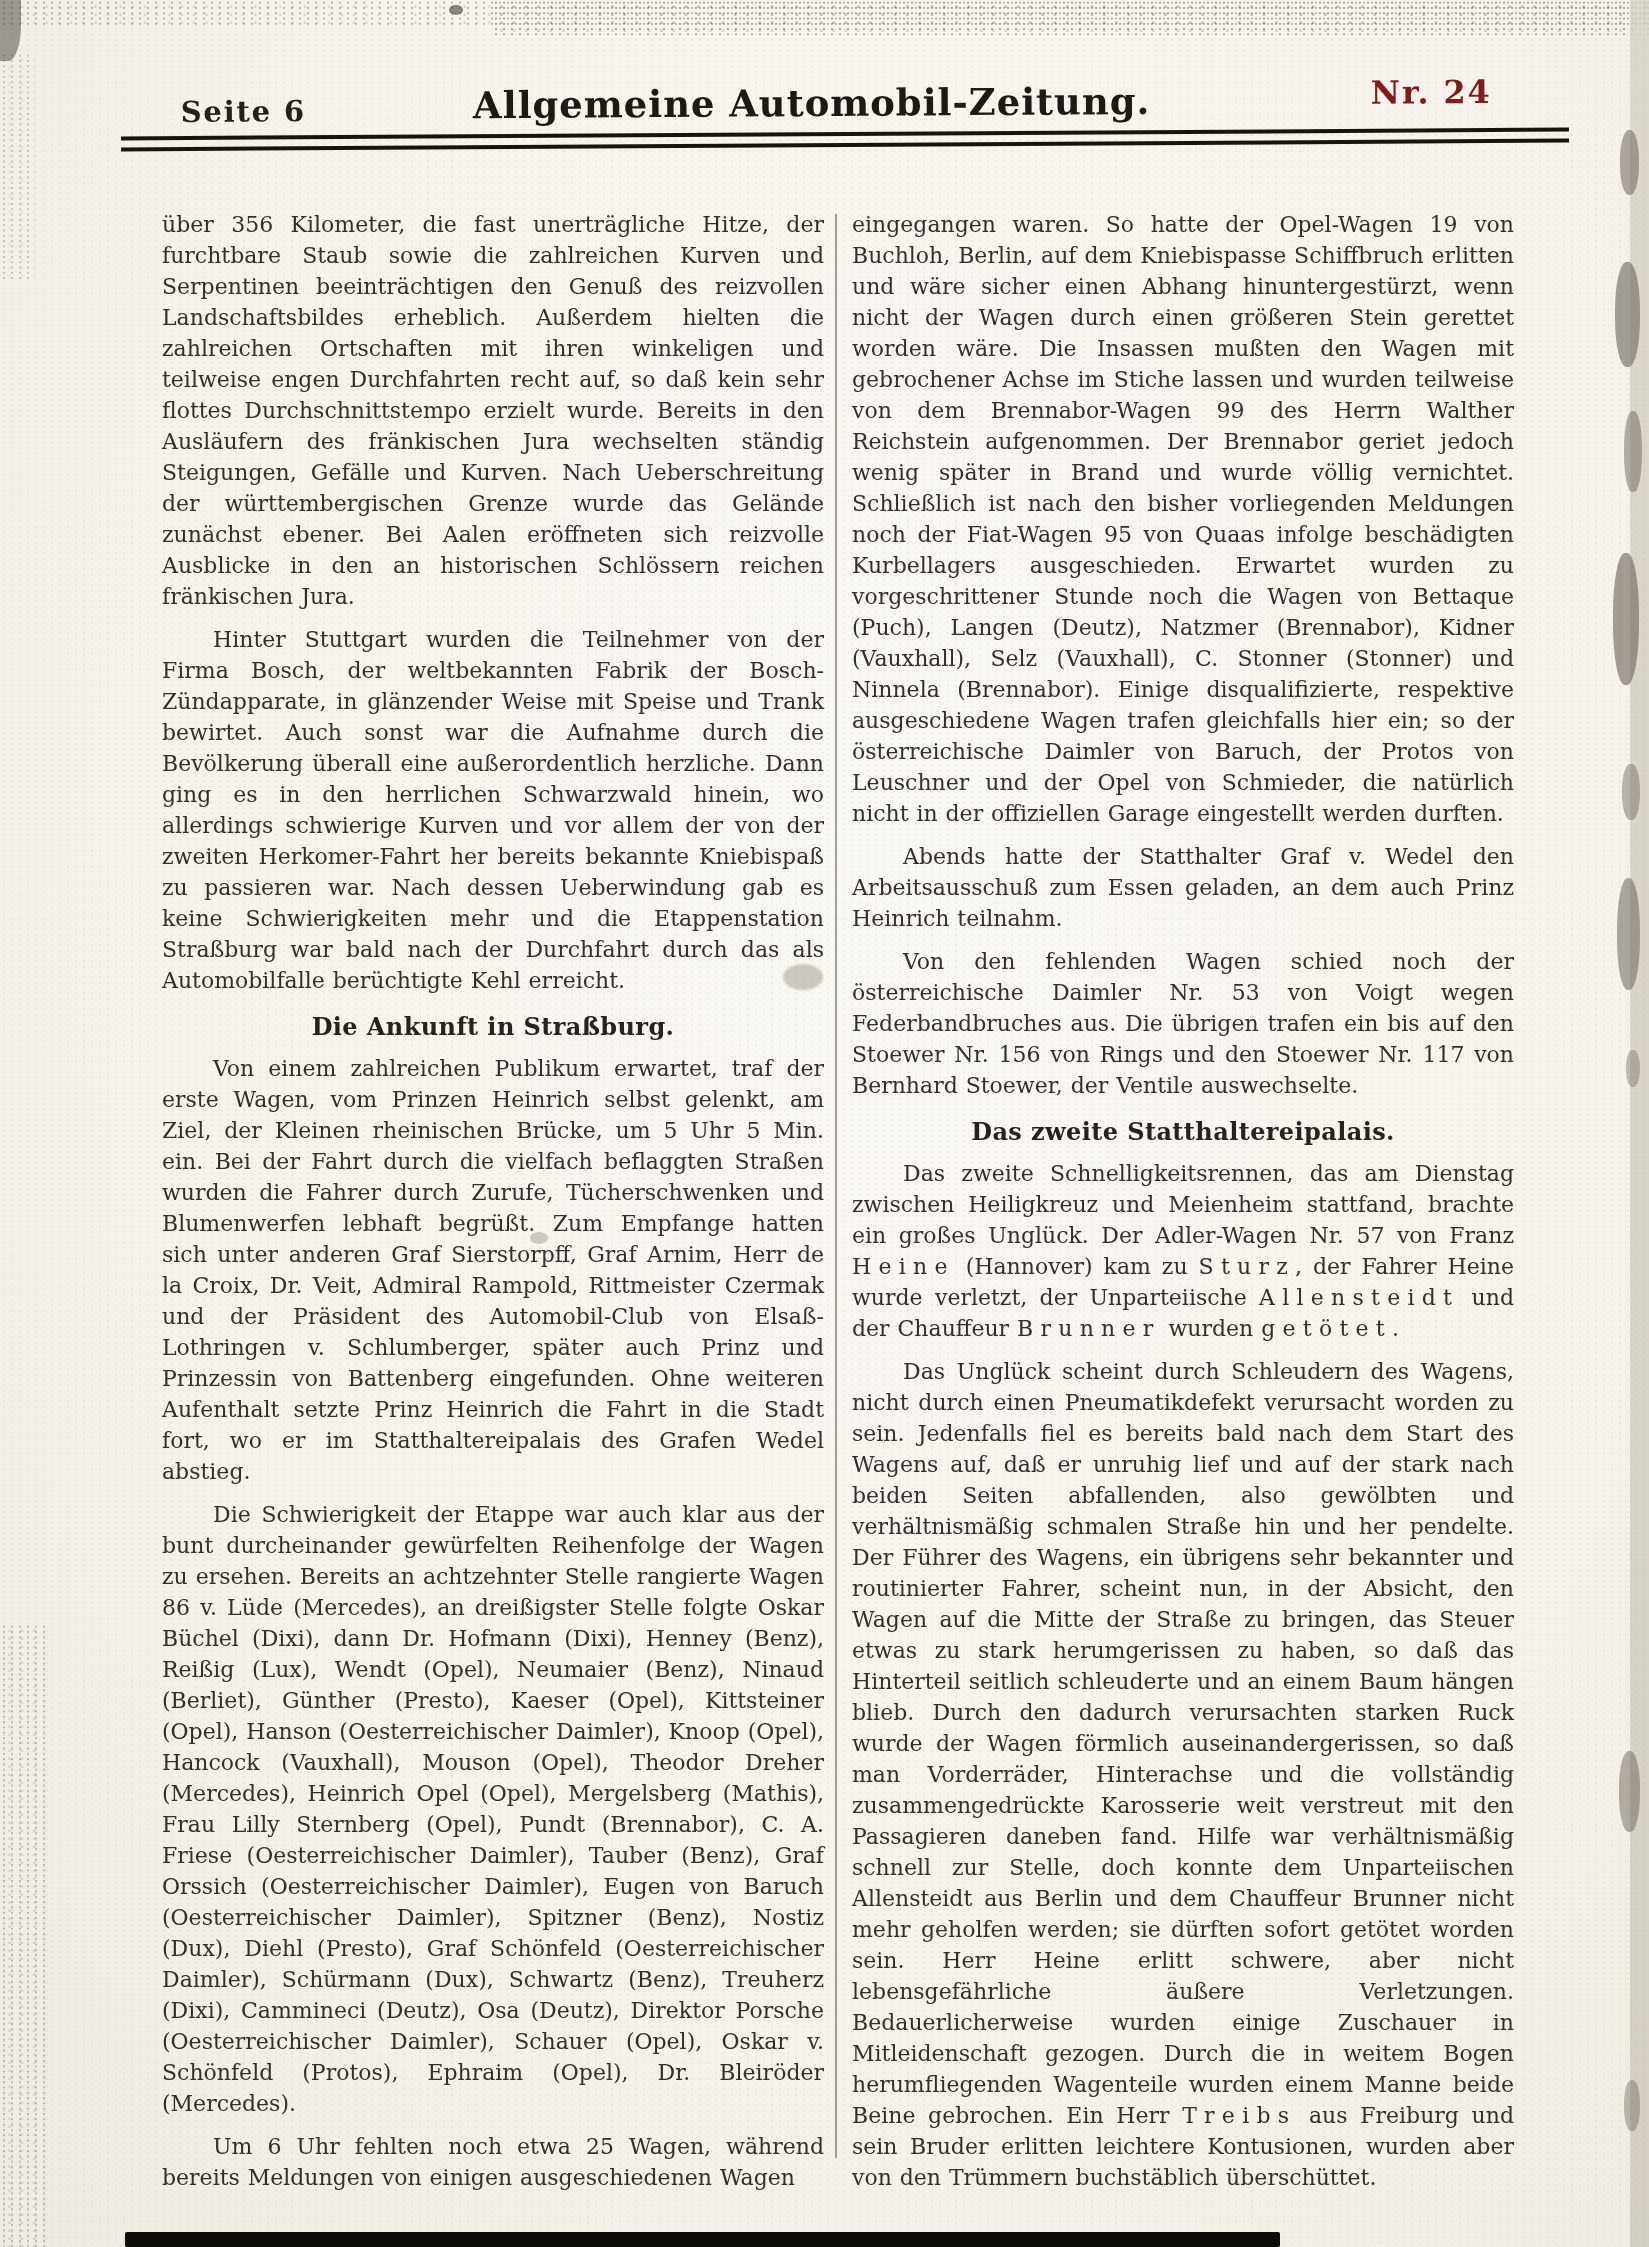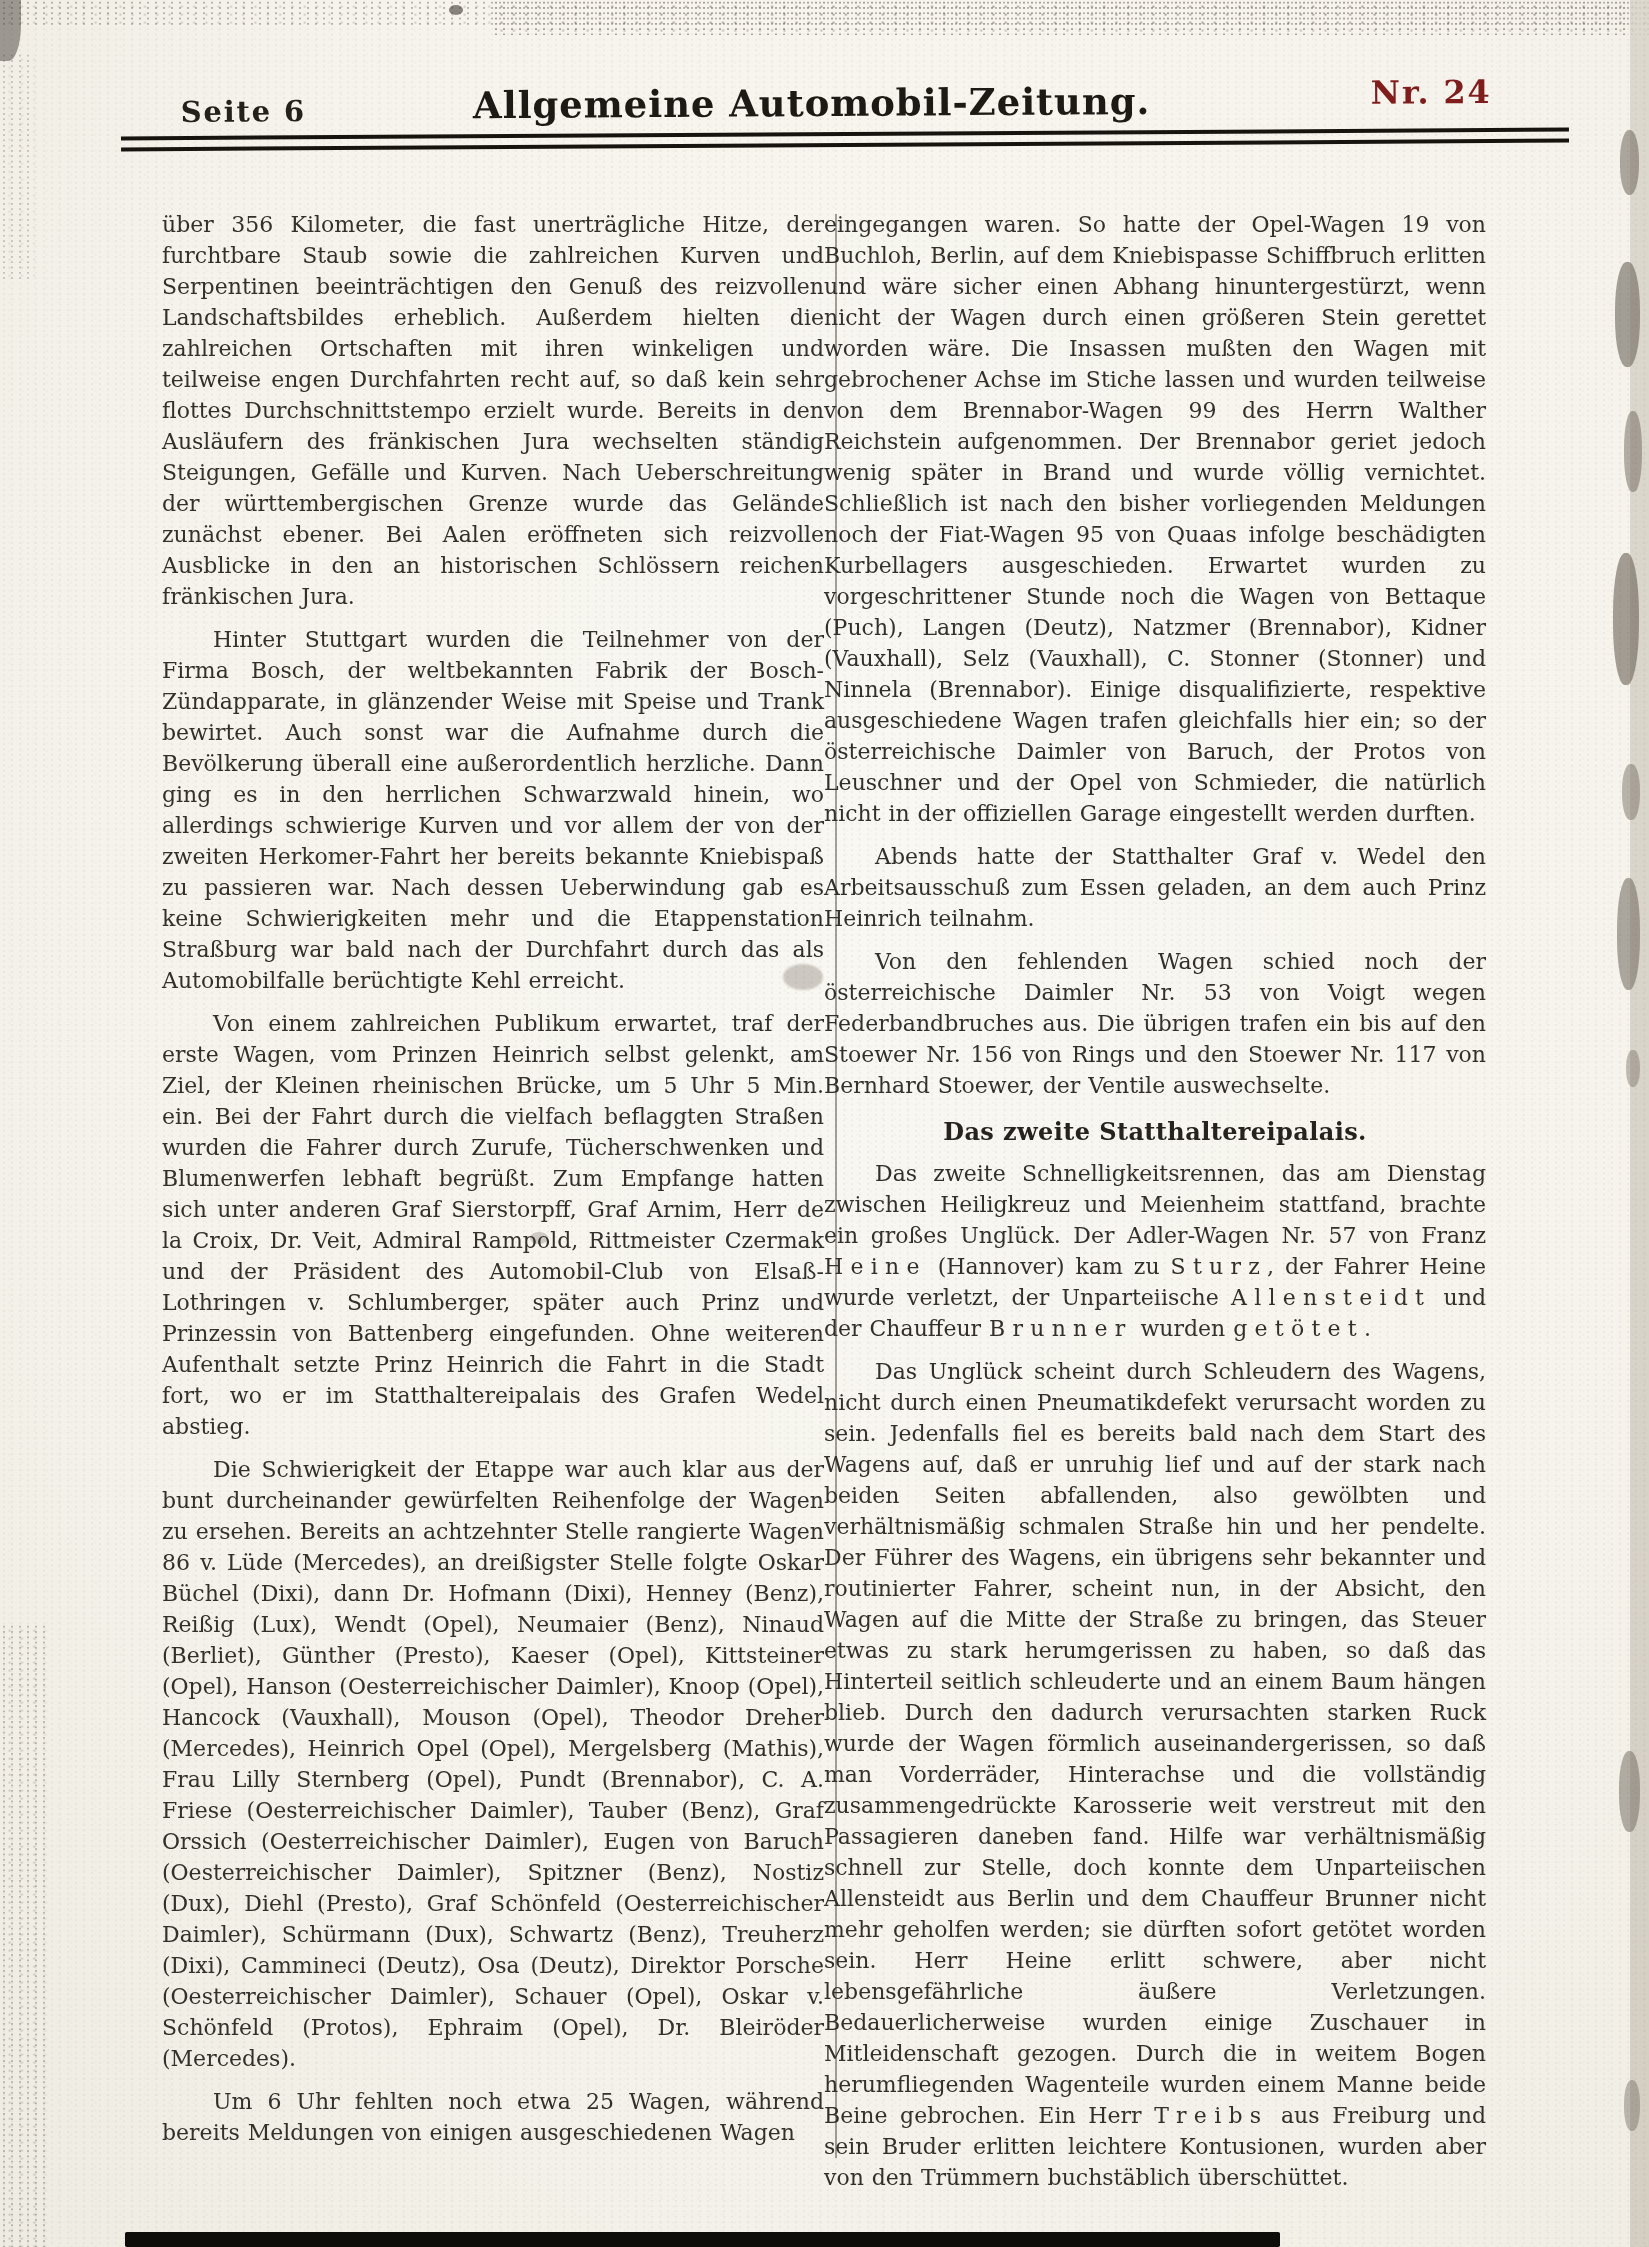--- a/index.html
+++ b/index.html
@@ -15,21 +15,21 @@
   
   .masthead{position:absolute;left:0;top:0;width:100%;transform:rotate(-0.35deg);}
   .page-label{position:absolute;left:180px;top:91px;font-size:29px;font-weight:bold;letter-spacing:1.8px;color:#24211d;}
   .paper-title{position:absolute;left:50%;transform:translateX(-52%);top:81px;font-size:37px;font-weight:bold;letter-spacing:0.9px;color:#1d1a16;white-space:nowrap;}
   .issue-label{position:absolute;right:158px;top:77px;font-size:32px;font-weight:bold;letter-spacing:1.8px;color:#7f1d1d;}
   .head-rules{position:absolute;left:121px;top:132px;width:1448px;transform:rotate(-0.35deg);}
   .head-rules .r1{height:4.4px;background:#17140f;}
   .head-rules .r2{height:3.5px;background:#17140f;margin-top:7px;}
 
   
-  .columns{position:absolute;left:162px;top:209px;width:1352px;display:flex;}
+  .columns{position:absolute;left:162px;top:209px;width:1352px;display:flex;gap:28px;align-items:flex-end;}
   .column{width:662px;}
   .col-divider{position:absolute;left:835px;top:214px;width:1.8px;height:1944px;background:#3c362f;opacity:.45;}
 
   .para{margin:0;font-size:22px;line-height:31px;text-align:justify;word-spacing:0.9px;color:#33302b;}
   .para.indent{text-indent:51px;margin-top:12px;}
   .col-heading{font-weight:bold;text-align:center;font-size:24px;margin:16px 0 10.5px 0;letter-spacing:0.4px;color:#26231f;}
   .sperr{letter-spacing:.33em;}
 
   
   .artifact{position:absolute;pointer-events:none;}
@@ -92,20 +92,21 @@
 <div class="head-rules">
   <div class="r1"></div>
   <div class="r2"></div>
 </div>
 
 <div class="col-divider"></div>
 <main class="columns">
   <section class="column">
       <p class="para"><span>über 356 Kilometer, die fast unerträgliche Hitze, der furchtbare Staub sowie die zahlreichen Kurven und Serpentinen beeinträchtigen den Genuß des reizvollen Landschaftsbildes erheblich. Außerdem hielten die zahlreichen Ortschaften mit ihren winkeligen und teilweise engen Durchfahrten recht auf, so daß kein sehr flottes Durchschnittstempo erzielt wurde. Bereits in den Ausläufern des fränkischen Jura wechselten ständig Steigungen, Gefälle und Kurven. Nach Ueberschreitung der württembergischen Grenze wurde das Gelände zunächst ebener. Bei Aalen eröffneten sich reizvolle Ausblicke in den an historischen Schlössern reichen fränkischen Jura.</span></p>
       <p class="para indent"><span>Hinter Stuttgart wurden die Teilnehmer von der Firma Bosch, der weltbekannten Fabrik der Bosch-Zündapparate, in glänzender Weise mit Speise und Trank bewirtet. Auch sonst war die Aufnahme durch die Bevölkerung überall eine außerordentlich herzliche. Dann ging es in den herrlichen Schwarzwald hinein, wo allerdings schwierige Kurven und vor allem der von der zweiten Herkomer-Fahrt her bereits bekannte Kniebispaß zu passieren war. Nach dessen Ueberwindung gab es keine Schwierigkeiten mehr und die Etappenstation Straßburg war bald nach der Durchfahrt durch das als Automobilfalle berüchtigte Kehl erreicht.</span></p>
+      <div class="col-heading">Die Ankunft in Straßburg.</div>
       <p class="para indent"><span>Von einem zahlreichen Publikum erwartet, traf der erste Wagen, vom Prinzen Heinrich selbst gelenkt, am Ziel, der Kleinen rheinischen Brücke, um 5 Uhr 5 Min. ein. Bei der Fahrt durch die vielfach beflaggten Straßen wurden die Fahrer durch Zurufe, Tücherschwenken und Blumenwerfen lebhaft begrüßt. Zum Empfange hatten sich unter anderen Graf Sierstorpff, Graf Arnim, Herr de la Croix, Dr. Veit, Admiral Rampold, Rittmeister Czermak und der Präsident des Automobil-Club von Elsaß-Lothringen v. Schlumberger, später auch Prinz und Prinzessin von Battenberg eingefunden. Ohne weiteren Aufenthalt setzte Prinz Heinrich die Fahrt in die Stadt fort, wo er im Statthaltereipalais des Grafen Wedel abstieg.</span></p>
       <p class="para indent"><span>Die Schwierigkeit der Etappe war auch klar aus der bunt durcheinander gewürfelten Reihenfolge der Wagen zu ersehen. Bereits an achtzehnter Stelle rangierte Wagen 86 v. Lüde (Mercedes), an dreißigster Stelle folgte Oskar Büchel (Dixi), dann Dr. Hofmann (Dixi), Henney (Benz), Reißig (Lux), Wendt (Opel), Neumaier (Benz), Ninaud (Berliet), Günther (Presto), Kaeser (Opel), Kittsteiner (Opel), Hanson (Oesterreichischer Daimler), Knoop (Opel), Hancock (Vauxhall), Mouson (Opel), Theodor Dreher (Mercedes), Heinrich Opel (Opel), Mergelsberg (Mathis), Frau Lilly Sternberg (Opel), Pundt (Brennabor), C. A. Friese (Oesterreichischer Daimler), Tauber (Benz), Graf Orssich (Oesterreichischer Daimler), Eugen von Baruch (Oesterreichischer Daimler), Spitzner (Benz), Nostiz (Dux), Diehl (Presto), Graf Schönfeld (Oesterreichischer Daimler), Schürmann (Dux), Schwartz (Benz), Treuherz (Dixi), Cammineci (Deutz), Osa (Deutz), Direktor Porsche (Oesterreichischer Daimler), Schauer (Opel), Oskar v. Schönfeld (Protos), Ephraim (Opel), Dr. Bleiröder (Mercedes).</span></p>
       <p class="para indent"><span>Um 6 Uhr fehlten noch etwa 25 Wagen, während bereits Meldungen von einigen ausgeschiedenen Wagen</span></p>
     </section>
   <section class="column">
       <p class="para"><span>eingegangen waren. So hatte der Opel-Wagen 19 von Buchloh, Berlin, auf dem Kniebispasse Schiffbruch erlitten und wäre sicher einen Abhang hinuntergestürzt, wenn nicht der Wagen durch einen größeren Stein gerettet worden wäre. Die Insassen mußten den Wagen mit gebrochener Achse im Stiche lassen und wurden teilweise von dem Brennabor-Wagen 99 des Herrn Walther Reichstein aufgenommen. Der Brennabor geriet jedoch wenig später in Brand und wurde völlig vernichtet. Schließlich ist nach den bisher vorliegenden Meldungen noch der Fiat-Wagen 95 von Quaas infolge beschädigten Kurbellagers ausgeschieden. Erwartet wurden zu vorgeschrittener Stunde noch die Wagen von Bettaque (Puch), Langen (Deutz), Natzmer (Brennabor), Kidner (Vauxhall), Selz (Vauxhall), C. Stonner (Stonner) und Ninnela (Brennabor). Einige disqualifizierte, respektive ausgeschiedene Wagen trafen gleichfalls hier ein; so der österreichische Daimler von Baruch, der Protos von Leuschner und der Opel von Schmieder, die natürlich nicht in der offiziellen Garage eingestellt werden durften.</span></p>
       <p class="para indent"><span>Abends hatte der Statthalter Graf v. Wedel den Arbeitsausschuß zum Essen geladen, an dem auch Prinz Heinrich teilnahm.</span></p>
       <p class="para indent"><span>Von den fehlenden Wagen schied noch der österreichische Daimler Nr. 53 von Voigt wegen Federbandbruches aus. Die übrigen trafen ein bis auf den Stoewer Nr. 156 von Rings und den Stoewer Nr. 117 von Bernhard Stoewer, der Ventile auswechselte.</span></p>
       <div class="col-heading">Das zweite Statthaltereipalais.</div>
       <p class="para indent"><span>Das zweite Schnelligkeitsrennen, das am Dienstag zwischen Heiligkreuz und Meienheim stattfand, brachte ein großes Unglück. Der Adler-Wagen Nr. 57 von Franz </span><span class="sperr">Heine</span><span> (Hannover) kam zu </span><span class="sperr">Sturz</span><span>, der Fahrer Heine wurde verletzt, der Unparteiische </span><span class="sperr">Allensteidt</span><span> und der Chauffeur </span><span class="sperr">Brunner</span><span> wurden </span><span class="sperr">getötet</span><span>.</span></p>

